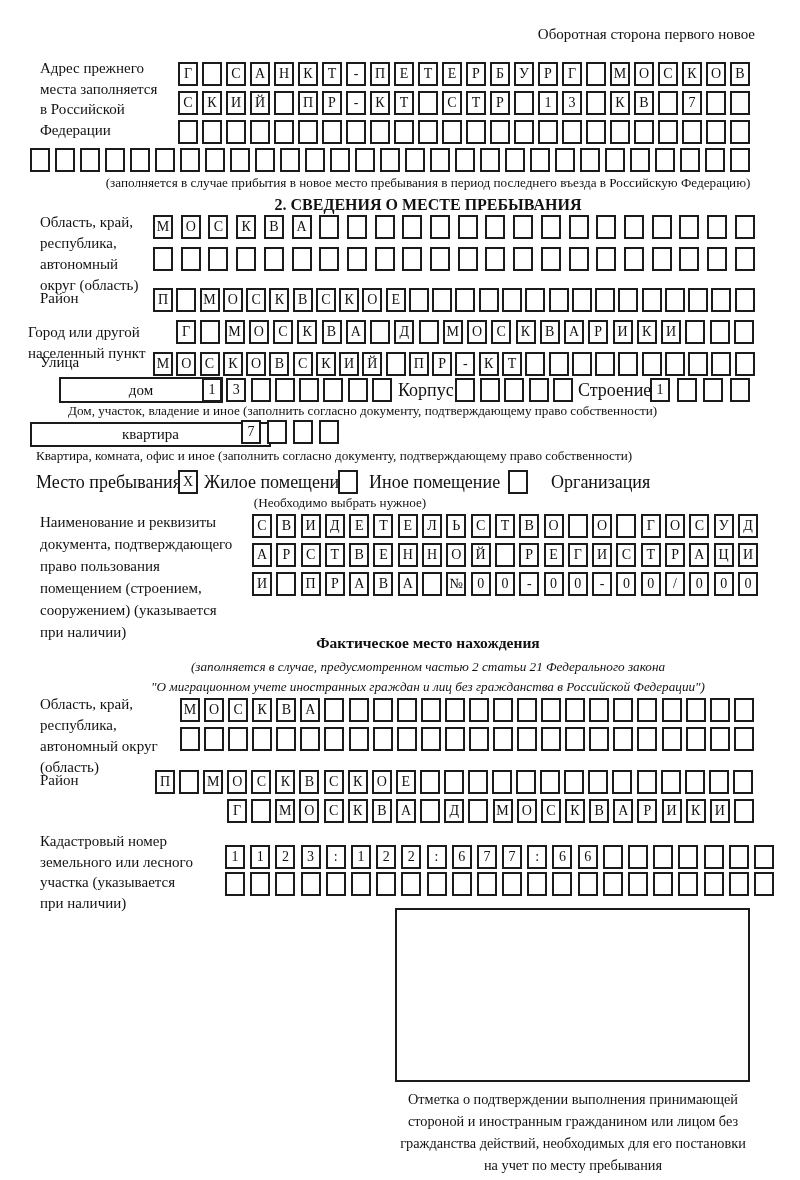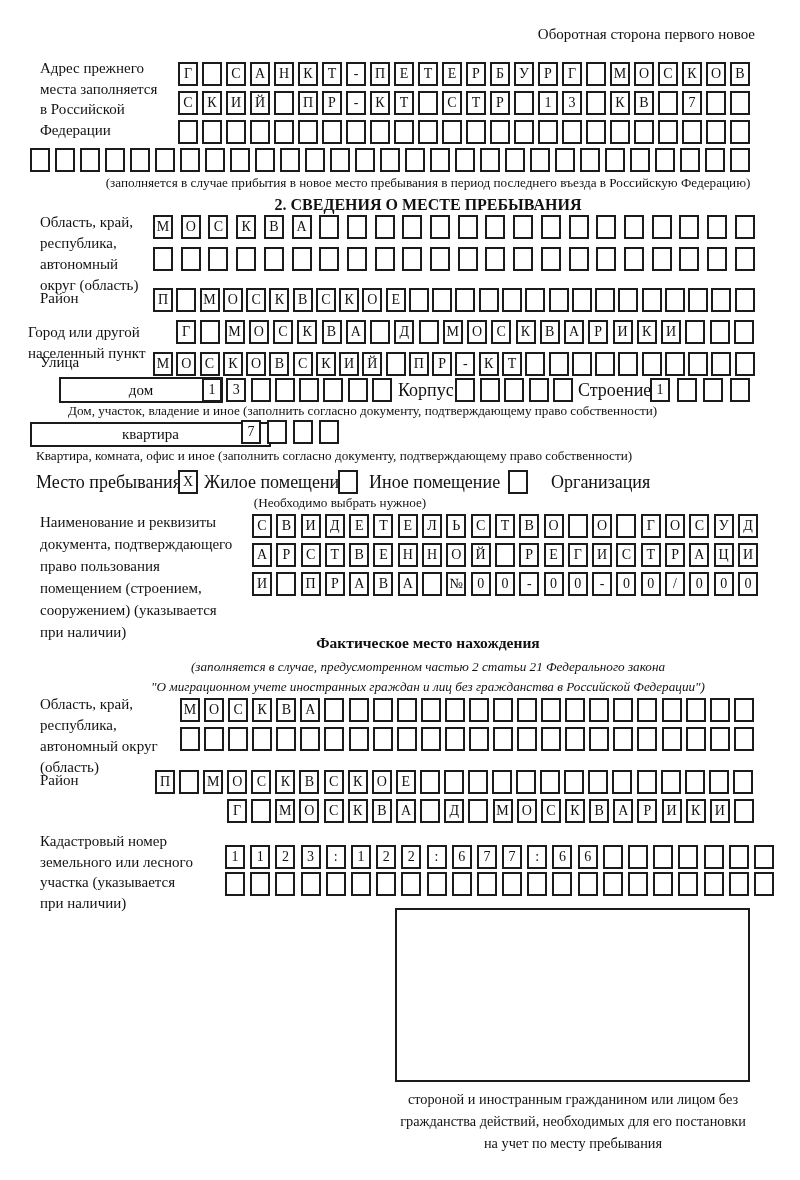--- a/index.html
+++ b/index.html
@@ -597,18 +597,19 @@
       <span class="cell"></span>
       <span class="cell"></span>
       <span class="cell"></span>
       <span class="cell"></span>
       <span class="cell"></span>
       <span class="cell"></span>
     </div>
 
   <div class="stamp" style="left:395px;top:908px;width:355px;height:174px;"></div>
   <div class="abs caption" style="left:353px;top:1088px;width:440px;">
+    <div>Отметка о подтверждении выполнения принимающей</div>
     <div>стороной и иностранным гражданином или лицом без</div>
     <div>гражданства действий, необходимых для его постановки</div>
     <div>на учет по месту пребывания</div>
   </div>
 
 </div>
 
 </body></html>

